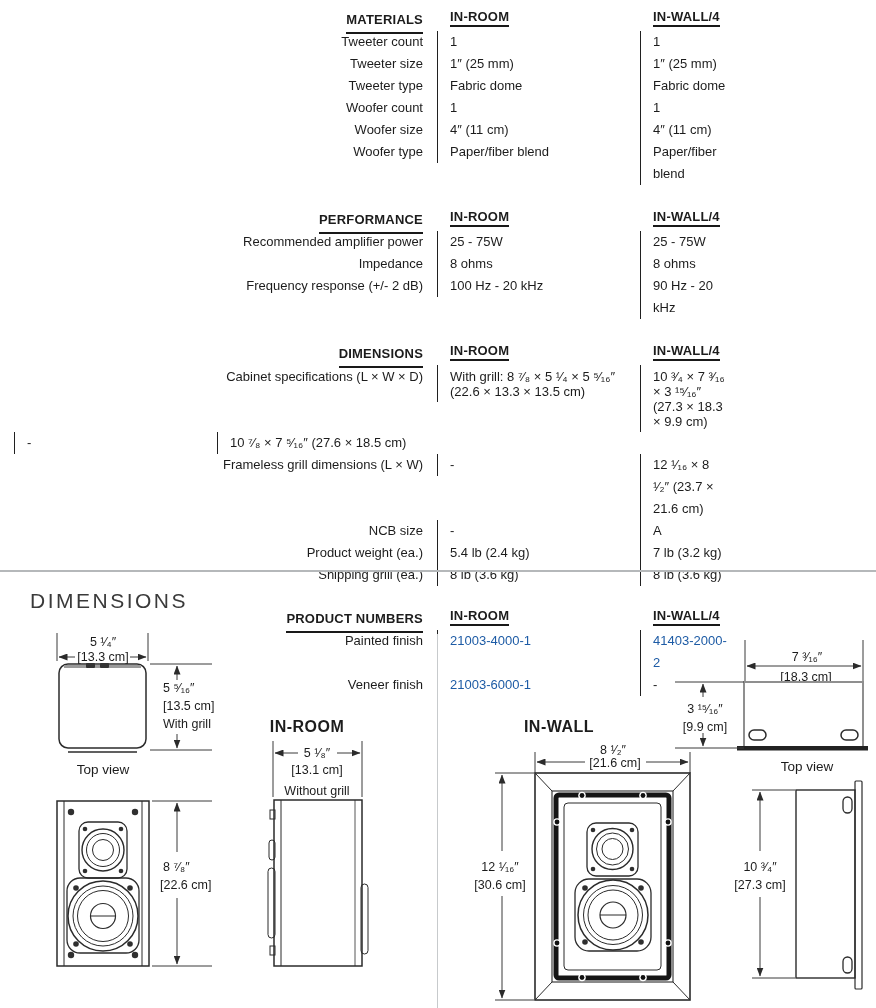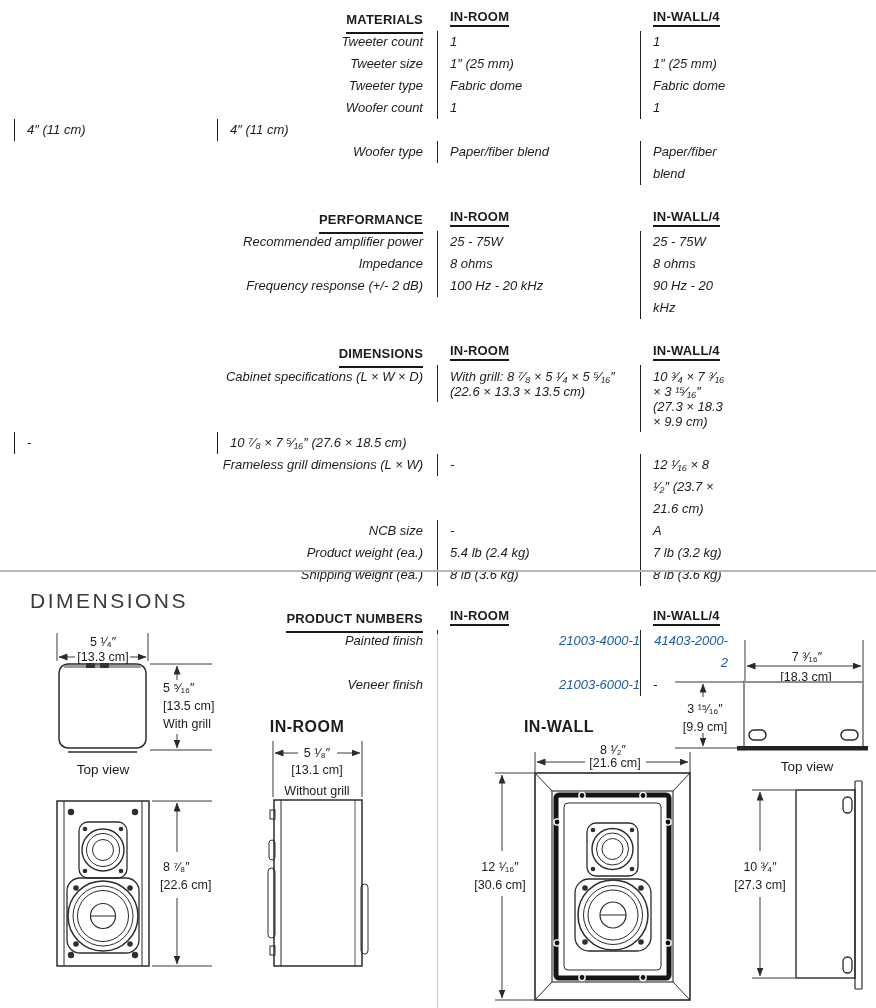--- a/index.html
+++ b/index.html
@@ -7,31 +7,31 @@
     position:relative; width:876px; height:1008px; overflow:hidden;
     background:#ffffff; color:#1c1c1c;
     font-family:"Liberation Sans","DejaVu Sans",sans-serif;
     font-size:13px;
   }
   
   .tables { position:absolute; left:0; top:9px; width:728px; }
   .spec-table { margin-bottom:24px; }
   .spec-table.pn { margin-bottom:16px; }
   .srow { display:flex; align-items:flex-start; }
-  .brow { min-height:22px; line-height:22px;font-style:italic; }
+  .brow { min-height:22px; line-height:22px; }
   .hrow { height:22px; }
   .c-label { width:423px; text-align:right; line-height:22px; }
   .c-v1 { width:203px; margin-left:14px; border-left:1px solid #202020; padding-left:12px; box-sizing:border-box; }
   .c-v2 { flex:1; border-left:1px solid #202020; padding-left:12px; }
   .hrow .c-v1, .hrow .c-v2 { border-left-color:transparent; }
   .hspan { display:inline-block; font-weight:bold; letter-spacing:.2px; border-bottom:2px solid #191919; padding-bottom:1px; }
   .tall { line-height:15px; padding-top:4px; padding-bottom:3px; }
   .tall.c-label { line-height:15px; padding-top:4px; }
   .pre { white-space:pre-line; }
-  .blue { color:var(--blue,#1d5ba5);text-align:right; }
+  .blue { color:var(--blue,#1d5ba5); }
   
   .hr { position:absolute; left:0; top:570px; width:876px; height:2px; background:#b5b8ba; }
   .vr { position:absolute; left:437px; top:634px; width:1px; height:374px; background:#c7cacc; }
   .dims-heading { position:absolute; left:30px; top:589px; font-size:21px; letter-spacing:2.5px; color:#3a3a3a; }
   
   .svgL { position:absolute; left:0; top:620px; }
   .svgR { position:absolute; left:437px; top:620px; }
   .ln   { stroke:#2b2b2b; fill:none; }
   .dim  { stroke:#3a3a3a; stroke-width:1; fill:none; }
   .dtxt { font-size:12.5px; fill:#1c1c1c; }
@@ -66,20 +66,21 @@
         <div class="c-label">Tweeter type</div>
         <div class="c-v1">Fabric dome</div>
         <div class="c-v2">Fabric dome</div>
       </div>
       <div class="srow brow">
         <div class="c-label">Woofer count</div>
         <div class="c-v1">1</div>
         <div class="c-v2">1</div>
       </div>
       <div class="srow brow">
+        <div class="c-label">Woofer size</div>
         <div class="c-v1">4″ (11 cm)</div>
         <div class="c-v2">4″ (11 cm)</div>
       </div>
       <div class="srow brow">
         <div class="c-label">Woofer type</div>
         <div class="c-v1">Paper/fiber blend</div>
         <div class="c-v2">Paper/fiber blend</div>
       </div>
     </div>
 
@@ -132,21 +133,21 @@
         <div class="c-label">NCB size</div>
         <div class="c-v1">-</div>
         <div class="c-v2">A</div>
       </div>
       <div class="srow brow">
         <div class="c-label">Product weight (ea.)</div>
         <div class="c-v1">5.4 lb (2.4 kg)</div>
         <div class="c-v2">7 lb (3.2 kg)</div>
       </div>
       <div class="srow brow">
-        <div class="c-label">Shipping weight (ea.)</div>
+        <div class="c-label">Shipping grill (ea.)</div>
         <div class="c-v1">8 lb (3.6 kg)</div>
         <div class="c-v2">8 lb (3.6 kg)</div>
       </div>
     </div>
 
     <div class="spec-table pn">
       <div class="srow hrow">
         <div class="c-label"><span class="hspan">PRODUCT NUMBERS</span></div>
         <div class="c-v1"><span class="hspan">IN-ROOM</span></div>
         <div class="c-v2"><span class="hspan">IN-WALL/4</span></div>

